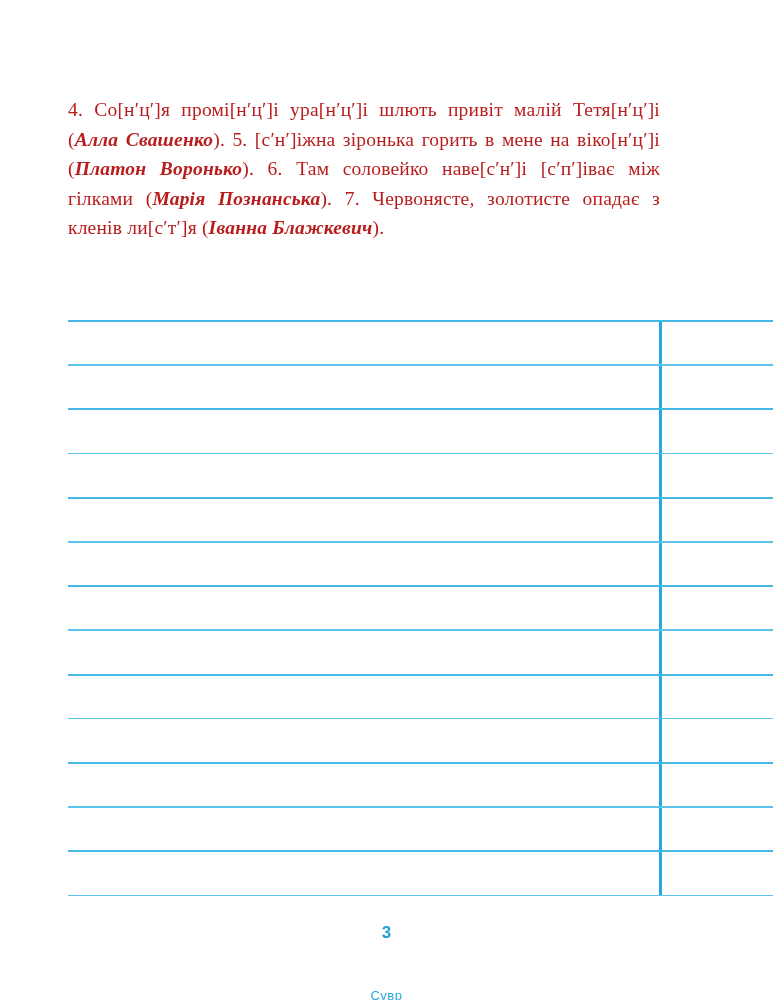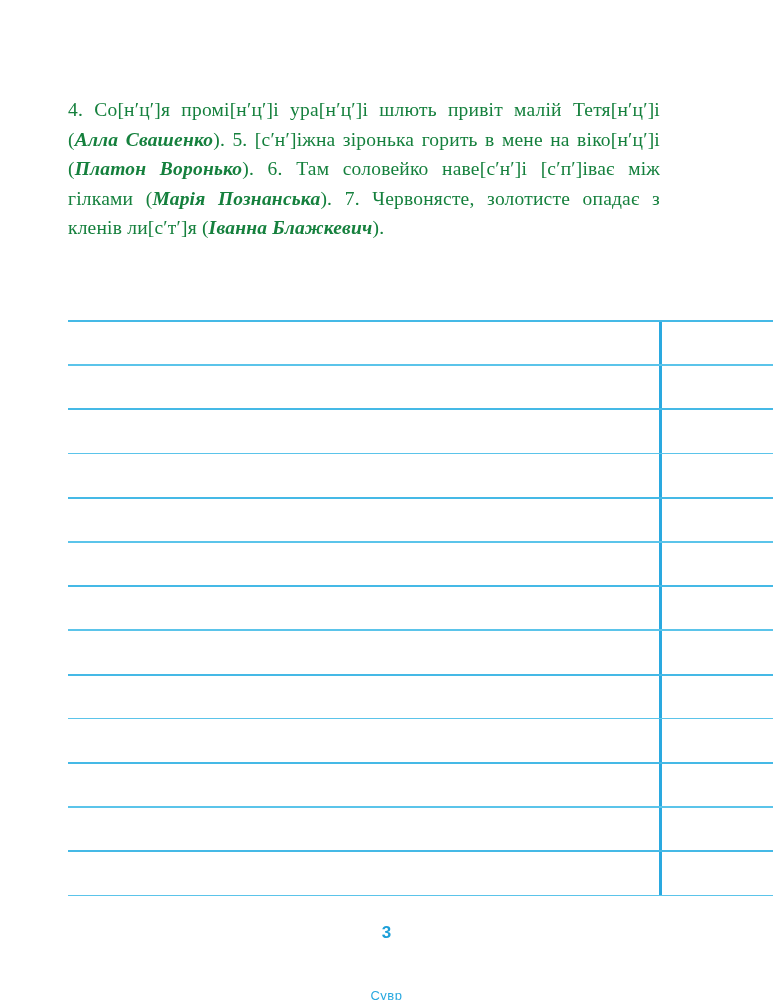--- a/index.html
+++ b/index.html
@@ -19,21 +19,21 @@
   .body-text {
     position: absolute;
     left: 68px;
     top: 95px;
     width: 592px;
     font-family: "Liberation Serif", serif;
     font-size: 19.5px;
     line-height: 29.5px;
     text-align: justify;
     text-align-last: left;
-    color: #15803d;
+    color: #b91c1c;
     letter-spacing: 0.2px;
   }
   .body-text .it {
     font-style: italic;
     font-weight: bold;
   }
 
   
   .rules {
     position: absolute;

